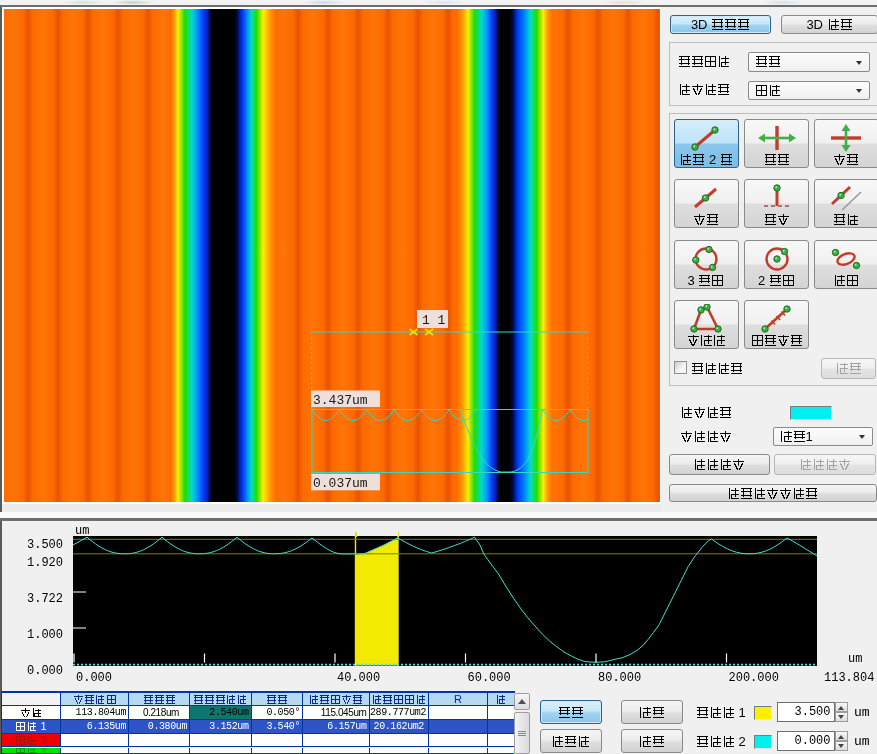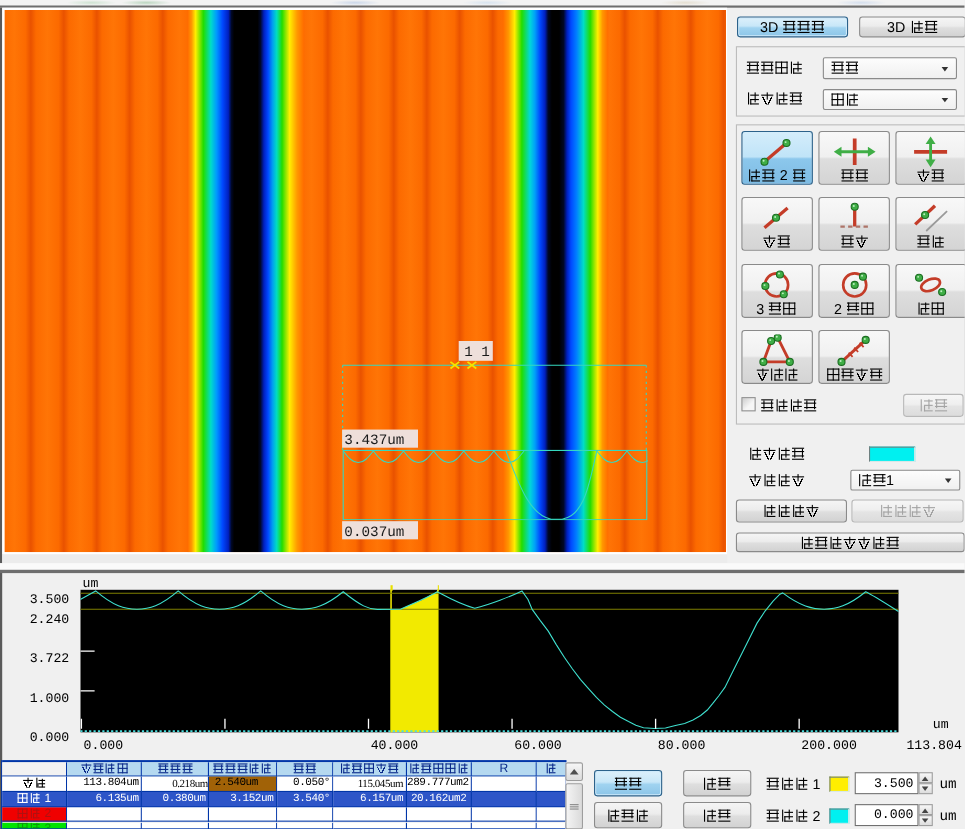--- a/index.html
+++ b/index.html
@@ -255,21 +255,21 @@
 <line x1="0" y1="128.6" x2="744" y2="128.6" stroke="#49e0e0" stroke-width="1.6" stroke-dasharray="2 2"></line>
 <g stroke="#fff" stroke-width="1.2">
 <path d="M0 56 h13 M0 92 h13"></path>
 <path d="M1 117.5 v9 M131.5 117.5 v9 M262 117.5 v9 M392.5 117.5 v9 M523 117.5 v9 M653.5 117.5 v9"></path>
 </g>
 </svg></div>
 <div style="position:absolute;left:355px;top:531.5px;width:1.5px;height:5px;background:#e8e000"></div>
 <div style="position:absolute;left:397.5px;top:531.5px;width:1.5px;height:5px;background:#e8e000"></div>
 <div class="gxl" style="left:75px;top:524px">um</div>
 <div class="gxl" style="left:20px;top:537.9px;width:43px;text-align:right">3.500</div>
-<div class="gxl" style="left:20px;top:555.9px;width:43px;text-align:right">2.240</div>
+<div class="gxl" style="left:20px;top:555.9px;width:43px;text-align:right">1.920</div>
 <div class="gxl" style="left:20px;top:592.3px;width:43px;text-align:right">3.722</div>
 <div class="gxl" style="left:20px;top:628.2px;width:43px;text-align:right">1.000</div>
 <div class="gxl" style="left:20px;top:663.9px;width:43px;text-align:right">0.000</div>
 <div class="gxl" style="left:76.0px;top:671px">0.000</div>
 <div class="gxl" style="left:206.0px;top:650px">20.000</div>
 <div class="gxl" style="left:337.0px;top:671px">40.000</div>
 <div class="gxl" style="left:467.5px;top:671px">60.000</div>
 <div class="gxl" style="left:598.0px;top:671px">80.000</div>
 <div class="gxl" style="left:728.5px;top:671px">200.000</div>
 <div class="gxl" style="left:824px;top:671px">113.804</div>
@@ -280,24 +280,24 @@
     <div style="position:absolute;left:59.0px;top:2.0px;width:68.0px;height:13.4px;background:#b5d9f0;color:#0a2a8a;border-right:1px solid #0035a8;border-bottom:1px solid #0035a8;font-size:11px;text-align:center;line-height:13.4px;overflow:hidden"><span class="s9"><i class="d"></i><i class="e"></i><i class="c"></i><i class="b"></i></span></div>
     <div style="position:absolute;left:127.0px;top:2.0px;width:61.0px;height:13.4px;background:#b5d9f0;color:#0a2a8a;border-right:1px solid #0035a8;border-bottom:1px solid #0035a8;font-size:11px;text-align:center;line-height:13.4px;overflow:hidden"><span class="s9"><i class="e"></i><i class="e"></i><i class="e"></i></span></div>
     <div style="position:absolute;left:188.0px;top:2.0px;width:61.5px;height:13.4px;background:#b5d9f0;color:#0a2a8a;border-right:1px solid #0035a8;border-bottom:1px solid #0035a8;font-size:11px;text-align:center;line-height:13.4px;overflow:hidden"><span class="s9"><i class="e"></i><i class="e"></i><i class="e"></i><i class="c"></i><i class="c"></i></span></div>
     <div style="position:absolute;left:249.5px;top:2.0px;width:51.5px;height:13.4px;background:#b5d9f0;color:#0a2a8a;border-right:1px solid #0035a8;border-bottom:1px solid #0035a8;font-size:11px;text-align:center;line-height:13.4px;overflow:hidden"><span class="s9"><i class="e"></i><i class="e"></i></span></div>
     <div style="position:absolute;left:301.0px;top:2.0px;width:66.5px;height:13.4px;background:#b5d9f0;color:#0a2a8a;border-right:1px solid #0035a8;border-bottom:1px solid #0035a8;font-size:11px;text-align:center;line-height:13.4px;overflow:hidden"><span class="s9"><i class="c"></i><i class="e"></i><i class="b"></i><i class="d"></i><i class="e"></i></span></div>
     <div style="position:absolute;left:367.5px;top:2.0px;width:59.5px;height:13.4px;background:#b5d9f0;color:#0a2a8a;border-right:1px solid #0035a8;border-bottom:1px solid #0035a8;font-size:11px;text-align:center;line-height:13.4px;overflow:hidden"><span class="s9"><i class="c"></i><i class="e"></i><i class="b"></i><i class="b"></i><i class="c"></i></span></div>
     <div style="position:absolute;left:427.0px;top:2.0px;width:59.0px;height:13.4px;background:#b5d9f0;color:#0a2a8a;border-right:1px solid #0035a8;border-bottom:1px solid #0035a8;font-size:11px;text-align:center;line-height:13.4px;overflow:hidden"><span class="s9">R</span></div>
     <div style="position:absolute;left:486.0px;top:2.0px;width:27.0px;height:13.4px;background:#b5d9f0;color:#0a2a8a;border-right:1px solid #0035a8;border-bottom:1px solid #0035a8;font-size:11px;text-align:center;line-height:13.4px;overflow:hidden"><span class="s9"><i class="c"></i></span></div>
     <div style="position:absolute;left:0.0px;top:15.4px;width:59.0px;height:13.7px;background:#fff;color:#000;border-right:1px solid #0035a8;border-bottom:1px solid #0035a8;font-size:11px;text-align:center;line-height:13.7px;overflow:hidden"><span class="s9"><i class="d"></i><i class="c"></i></span></div>
     <div style="position:absolute;left:59.0px;top:15.4px;width:68.0px;height:13.7px;background:#fff;color:#000;border-right:1px solid #0035a8;border-bottom:1px solid #0035a8;font-family:'Liberation Mono',monospace;font-size:10px;letter-spacing:-0.4px;text-align:right;padding-right:2px;line-height:13.7px;overflow:hidden">113.804um</div>
-    <div style="position:absolute;left:127.0px;top:15.4px;width:61.0px;height:13.7px;background:#fff;color:#000;border-right:1px solid #0035a8;border-bottom:1px solid #0035a8;font-family:Liberation Serif, serif;font-size:10px;letter-spacing:-0.4px;text-align:right;padding-right:0;line-height:13.7px;overflow:hidden">0.218um</div>
-    <div style="position:absolute;left:188.0px;top:15.4px;width:61.5px;height:14px;background:#a16207;color:#000;border-right:1px solid #0035a8;border-bottom:1px solid #0035a8;font-family:'Liberation Mono',monospace;font-size:10px;letter-spacing:-0.4px;text-align:right;padding-right:16px;line-height:13.7px;overflow:hidden">2.540um</div>
+    <div style="position:absolute;left:127.0px;top:15.4px;width:61.0px;height:13.7px;background:#fff;color:#000;border-right:1px solid #0035a8;border-bottom:1px solid #0035a8;font-family:Liberation Sans, sans-serif;font-size:10px;letter-spacing:-0.4px;text-align:right;padding-right:10px;line-height:13.7px;overflow:hidden">0.218um</div>
+    <div style="position:absolute;left:188.0px;top:15.4px;width:61.5px;height:14px;background:#0f766e;color:#000;border-right:1px solid #0035a8;border-bottom:1px solid #0035a8;font-family:'Liberation Mono',monospace;font-size:10px;letter-spacing:-0.4px;text-align:right;padding-right:2px;line-height:13.7px;overflow:hidden">2.540um</div>
     <div style="position:absolute;left:249.5px;top:15.4px;width:51.5px;height:13.7px;background:#fff;color:#000;border-right:1px solid #0035a8;border-bottom:1px solid #0035a8;font-family:'Liberation Mono',monospace;font-size:10px;letter-spacing:-0.4px;text-align:right;padding-right:2px;line-height:13.7px;overflow:hidden">0.050°</div>
-    <div style="position:absolute;left:301.0px;top:15.4px;width:66.5px;height:13.7px;background:#fff;color:#000;border-right:1px solid #0035a8;border-bottom:1px solid #0035a8;font-family:Liberation Serif, serif;font-size:10px;letter-spacing:-0.4px;text-align:right;padding-right:2px;line-height:13.7px;overflow:hidden">115.045um</div>
+    <div style="position:absolute;left:301.0px;top:15.4px;width:66.5px;height:13.7px;background:#fff;color:#000;border-right:1px solid #0035a8;border-bottom:1px solid #0035a8;font-family:Liberation Sans, sans-serif;font-size:10px;letter-spacing:-0.4px;text-align:right;padding-right:2px;line-height:13.7px;overflow:hidden">115.045um</div>
     <div style="position:absolute;left:367.5px;top:15.4px;width:59.5px;height:13.7px;background:#fff;color:#000;border-right:1px solid #0035a8;border-bottom:1px solid #0035a8;font-family:'Liberation Mono',monospace;font-size:10px;letter-spacing:-0.4px;text-align:right;padding-right:2px;line-height:13.7px;overflow:hidden">289.777um2</div>
     <div style="position:absolute;left:427.0px;top:15.4px;width:59.0px;height:13.7px;background:#fff;color:#000;border-right:1px solid #0035a8;border-bottom:1px solid #0035a8;font-family:'Liberation Mono',monospace;font-size:10px;letter-spacing:-0.4px;text-align:right;padding-right:2px;line-height:13.7px;overflow:hidden"></div>
     <div style="position:absolute;left:486.0px;top:15.4px;width:27.0px;height:13.7px;background:#fff;color:#000;border-right:1px solid #0035a8;border-bottom:1px solid #0035a8;font-family:'Liberation Mono',monospace;font-size:10px;letter-spacing:-0.4px;text-align:right;padding-right:2px;line-height:13.7px;overflow:hidden"></div>
     <div style="position:absolute;left:0.0px;top:29.1px;width:59.0px;height:13.7px;background:#2d55c8;color:#fff;border-right:1px solid #0035a8;border-bottom:1px solid #0035a8;font-size:11px;text-align:center;line-height:13.7px;overflow:hidden"><span class="s9"><i class="b"></i><i class="c"></i> 1</span></div>
     <div style="position:absolute;left:59.0px;top:29.1px;width:68.0px;height:13.7px;background:#2d55c8;color:#fff;border-right:1px solid #0035a8;border-bottom:1px solid #0035a8;font-family:'Liberation Mono',monospace;font-size:10px;letter-spacing:-0.4px;text-align:right;padding-right:2px;line-height:13.7px;overflow:hidden">6.135um</div>
     <div style="position:absolute;left:127.0px;top:29.1px;width:61.0px;height:13.7px;background:#2d55c8;color:#fff;border-right:1px solid #0035a8;border-bottom:1px solid #0035a8;font-family:'Liberation Mono',monospace;font-size:10px;letter-spacing:-0.4px;text-align:right;padding-right:2px;line-height:13.7px;overflow:hidden">0.380um</div>
     <div style="position:absolute;left:188.0px;top:29.1px;width:61.5px;height:13.7px;background:#2d55c8;color:#fff;border-right:1px solid #0035a8;border-bottom:1px solid #0035a8;font-family:'Liberation Mono',monospace;font-size:10px;letter-spacing:-0.4px;text-align:right;padding-right:2px;line-height:13.7px;overflow:hidden">3.152um</div>
     <div style="position:absolute;left:249.5px;top:29.1px;width:51.5px;height:13.7px;background:#2d55c8;color:#fff;border-right:1px solid #0035a8;border-bottom:1px solid #0035a8;font-family:'Liberation Mono',monospace;font-size:10px;letter-spacing:-0.4px;text-align:right;padding-right:2px;line-height:13.7px;overflow:hidden">3.540°</div>
     <div style="position:absolute;left:301.0px;top:29.1px;width:66.5px;height:13.7px;background:#2d55c8;color:#fff;border-right:1px solid #0035a8;border-bottom:1px solid #0035a8;font-family:'Liberation Mono',monospace;font-size:10px;letter-spacing:-0.4px;text-align:right;padding-right:2px;line-height:13.7px;overflow:hidden">6.157um</div>
     <div style="position:absolute;left:367.5px;top:29.1px;width:59.5px;height:13.7px;background:#2d55c8;color:#fff;border-right:1px solid #0035a8;border-bottom:1px solid #0035a8;font-family:'Liberation Mono',monospace;font-size:10px;letter-spacing:-0.4px;text-align:center;padding-right:0;line-height:13.7px;overflow:hidden">20.162um2</div>

